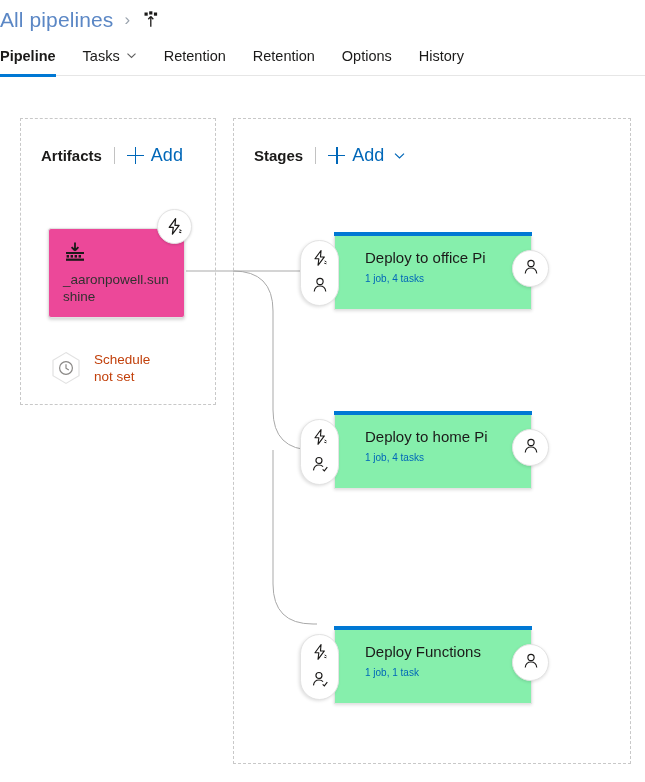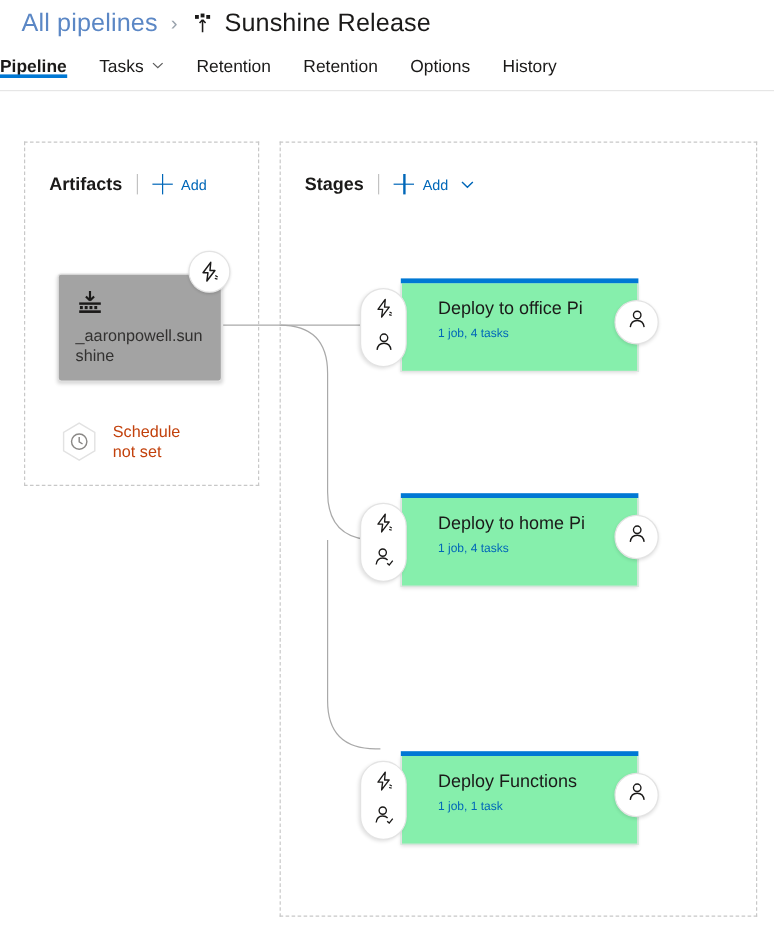--- a/index.html
+++ b/index.html
@@ -18,21 +18,20 @@
 
   
   .breadcrumb {
     position: absolute;
     left: 0px;
     top: 0px;
     height: 40px;
     display: flex;
     align-items: center;
     white-space: nowrap;
-    margin-left: 18px;
   }
   .crumb-link {
     font-size: 21px;
     color: #5b87c5;
     letter-spacing: .1px;
     cursor: pointer;
   }
   .crumb-sep {
     font-size: 17px;
     color: #9aa3ad;
@@ -60,21 +59,21 @@
     top: 44px;
     width: 645px;
     height: 31px;
     border-bottom: 1px solid #e6e6e6;
     display: flex;
     align-items: flex-start;
   }
   .tab {
     font-size: 14.5px;
     color: #1b1a19;
-    padding: 4px 0 0 0;
+    padding: 4px 0 12px 0;
     margin-right: 27px;
     position: relative;
     cursor: pointer;
     display: flex;
     align-items: center;
     white-space: nowrap;
   }
   .tab:first-child { margin-left: 0; }
   .tab.active {
     font-weight: bold;
@@ -127,21 +126,21 @@
   .vbar {
     width: 1px;
     height: 17px;
     background: #c2c2c2;
     margin: 0 12px;
   }
   .add-btn {
     display: flex;
     align-items: center;
     color: #0067b8;
-    font-size: 12px;
+    font-size: 18px;
     cursor: pointer;
   }
   .plus {
     display: inline-block;
     width: 17px;
     height: 17px;
     position: relative;
     margin-right: 7px;
   }
   .plus::before, .plus::after {
@@ -156,21 +155,21 @@
     display: inline-flex;
   }
 
   
   #artifact-card {
     position: absolute;
     left: 48px;
     top: 228px;
     width: 137px;
     height: 90px;
-    background: #a3a3a3;
+    background: #ec4899;
     border: 1px solid #e1e1e1;
     border-radius: 3px;
     box-shadow: 0 1.2px 3.2px rgba(0,0,0,.16);
     box-sizing: border-box;
     cursor: pointer;
   }
   .artifact-icon {
     position: absolute;
     left: 14px;
     top: 12px;
@@ -316,21 +315,20 @@
   <span class="crumb-link">All pipelines</span>
   <span class="crumb-sep">›</span>
   <span class="crumb-icon">
     <svg width="20" height="20" viewBox="0 0 20 20">
       <rect x="3.5" y="2.5" width="3.2" height="3.2" fill="#1b1a19"></rect>
       <rect x="8.2" y="1.3" width="3.2" height="3.2" fill="#1b1a19"></rect>
       <rect x="12.9" y="2.5" width="3.2" height="3.2" fill="#1b1a19"></rect>
       <path d="M9.8 6.4 V16.8 M9.8 6.4 L7.3 9.2 M9.8 6.4 L12.3 9.2" stroke="#1b1a19" stroke-width="1.3" fill="none"></path>
     </svg>
   </span>
-  <span class="crumb-title">Sunshine Release</span>
 </div>
 
 <div class="tabbar">
   <div class="tab active">
     <span>Pipeline</span>
   </div>
   <div class="tab">
     <span>Tasks</span>
     <span class="chev">
       <svg width="11" height="11" viewBox="0 0 11 11">

